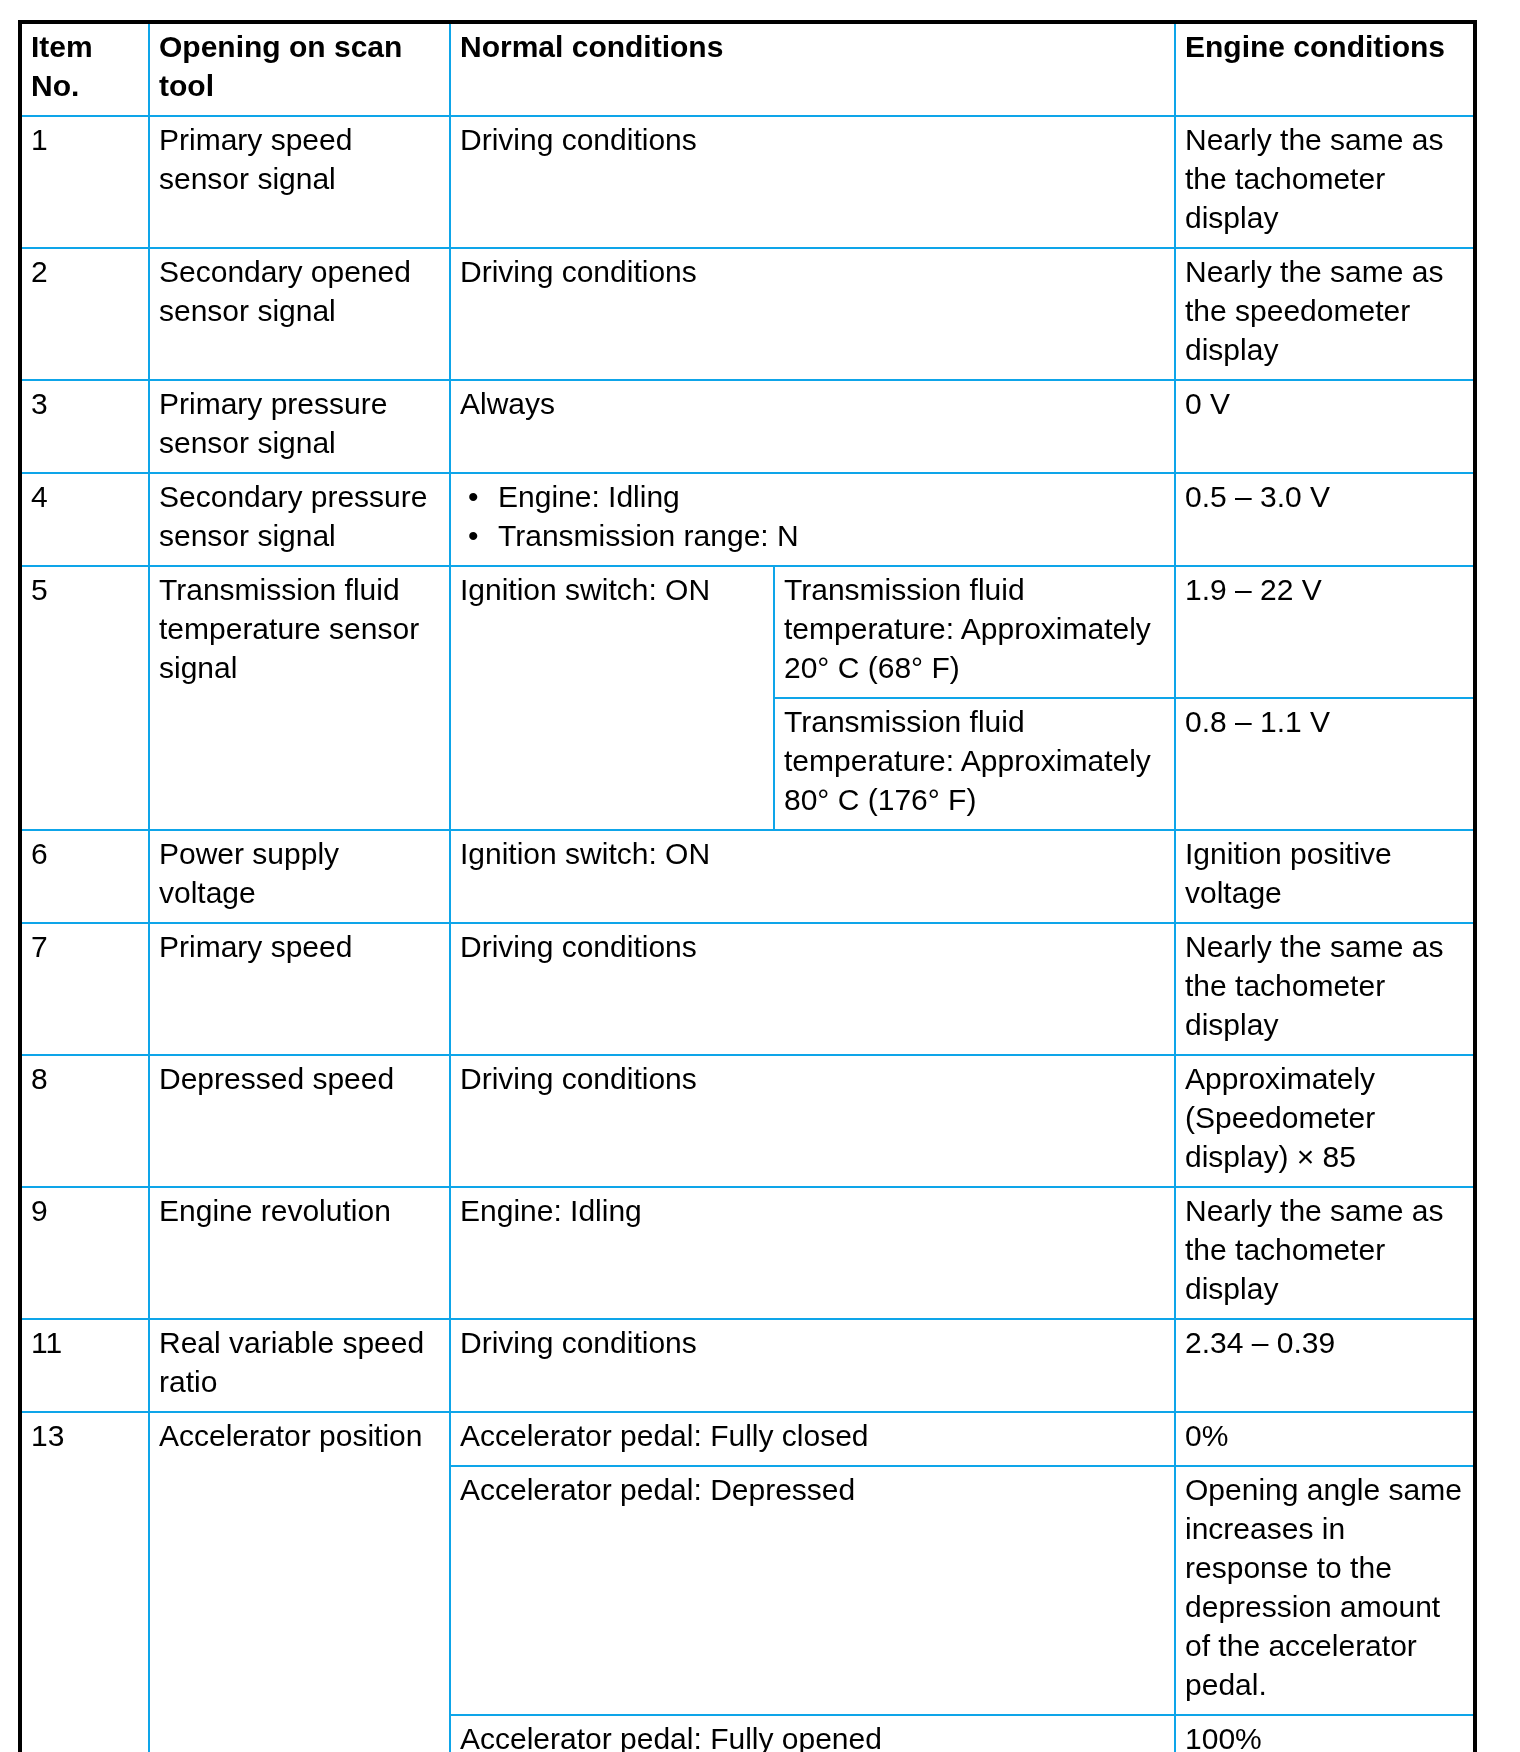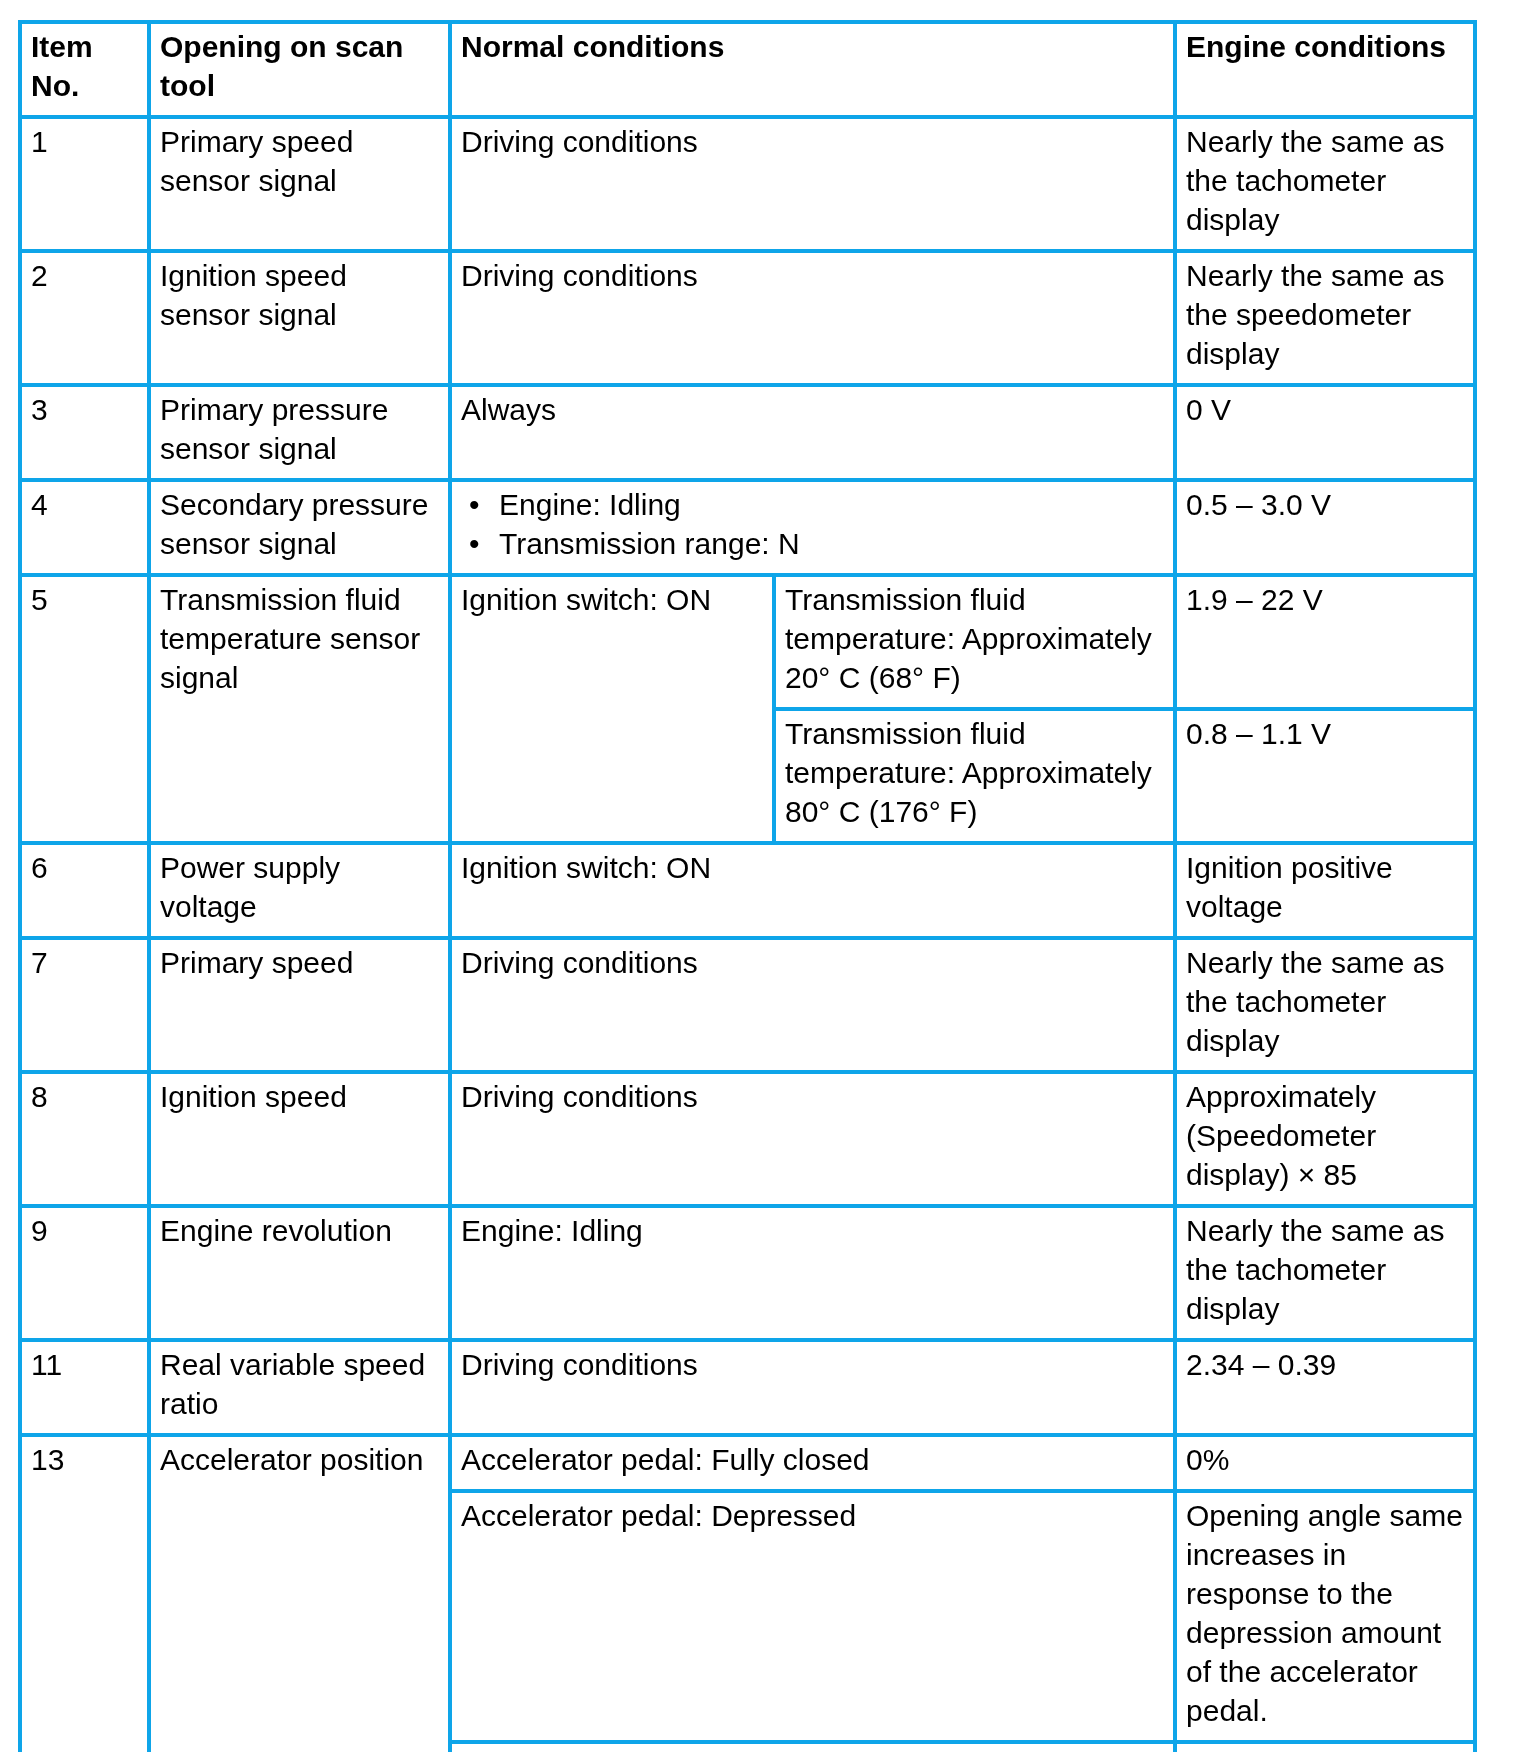--- a/index.html
+++ b/index.html
@@ -18,21 +18,21 @@
   }
   table.scan-table {
     border-collapse: collapse;
     table-layout: fixed;
     width: 1455px;
     margin: 20px 0 0 18px;
     border: 4px solid #000;
   }
   .scan-table th,
   .scan-table td {
-    border: 4px solid #0ea5e9;
+    border: 2px solid #0ea5e9;
     padding: 3px 9px 10px 9px;
     vertical-align: top;
     text-align: left;
     word-wrap: break-word;
   }
   .scan-table th {
     font-weight: bold;
   }
   .scan-table tr.sub > td {
     border-top-width: 2px;
@@ -72,21 +72,21 @@
 
     <tr>
       <td>1</td>
       <td>Primary speed sensor signal</td>
       <td colspan="2">Driving conditions</td>
       <td>Nearly the same as the tachometer display</td>
     </tr>
 
     <tr>
       <td>2</td>
-      <td>Ignition speed sensor signal</td>
+      <td>Secondary opened sensor signal</td>
       <td colspan="2">Driving conditions</td>
       <td>Nearly the same as the speedometer display</td>
     </tr>
 
     <tr>
       <td>3</td>
       <td>Primary pressure sensor signal</td>
       <td colspan="2">Always</td>
       <td>0 V</td>
     </tr>
@@ -122,21 +122,21 @@
 
     <tr>
       <td>7</td>
       <td>Primary speed</td>
       <td colspan="2">Driving conditions</td>
       <td>Nearly the same as the tachometer display</td>
     </tr>
 
     <tr>
       <td>8</td>
-      <td>Ignition speed</td>
+      <td>Depressed speed</td>
       <td colspan="2">Driving conditions</td>
       <td>Approximately (Speedometer display) × 85</td>
     </tr>
 
     <tr>
       <td>9</td>
       <td>Engine revolution</td>
       <td colspan="2">Engine: Idling</td>
       <td>Nearly the same as the tachometer display</td>
     </tr>

